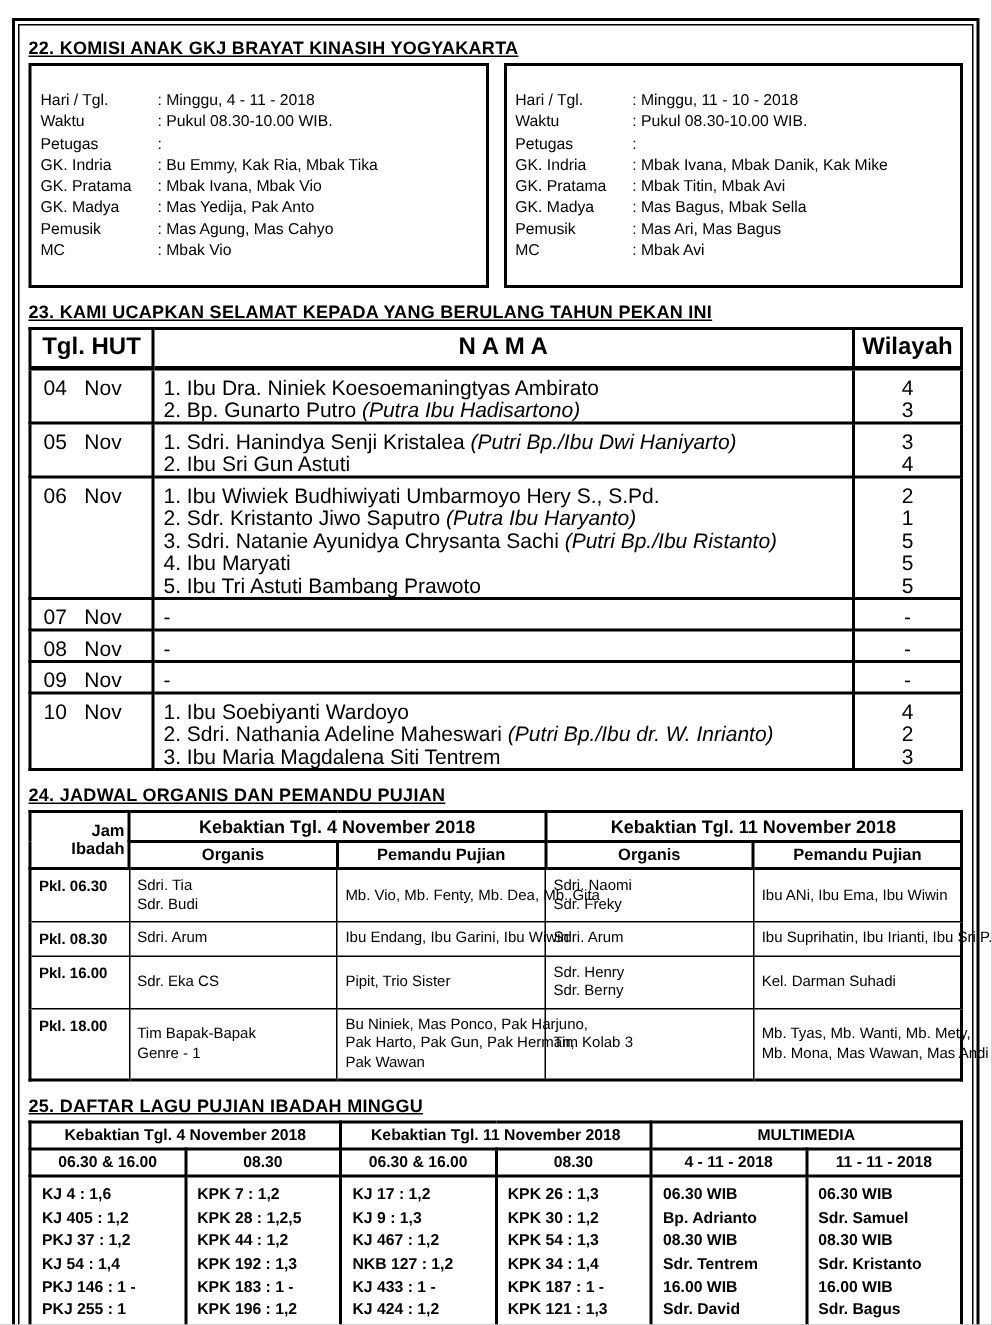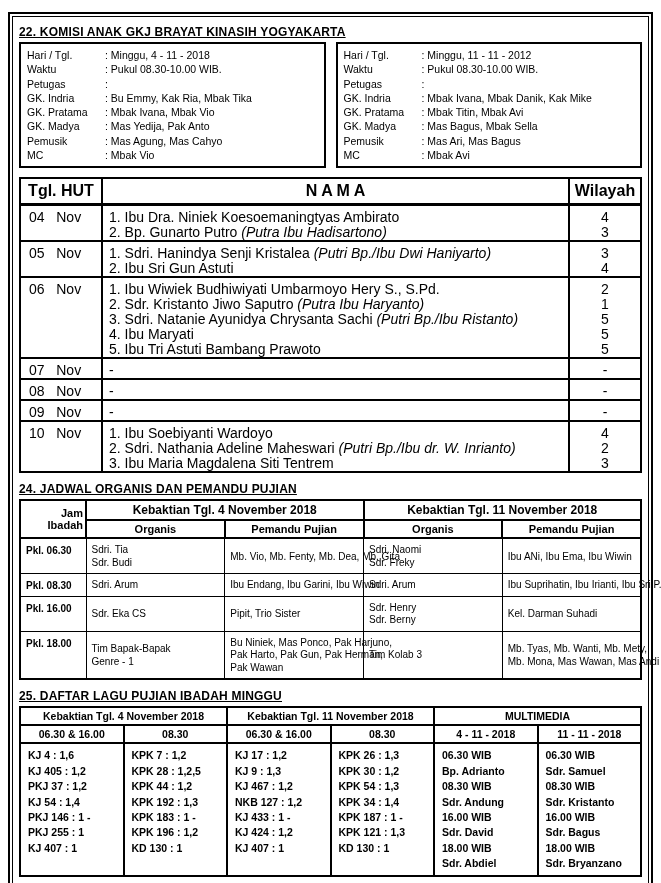--- a/index.html
+++ b/index.html
@@ -12,21 +12,21 @@
   .content-inner { border:1px solid #000; padding:8px 6px 6px 6px; }
 
   .section { margin-bottom:9px; }
   .section-title {
     font-size:12px; font-weight:bold; text-decoration:underline;
     margin-bottom:3px; letter-spacing:.2px; white-space:nowrap;
   }
 
   
   .two-col { display:flex; gap:10px; }
-  .info-box { border:2px solid #000; flex:1; padding:4px 6px; font-size:10.5px; line-height:14.3px; }
+  .info-box { border:2px solid #000; flex:1; padding:16px 6px; font-size:10.5px; line-height:14.3px; }
   .kv-row { display:flex; }
   .kv-label { width:78px; flex:none; }
   .kv-value { white-space:nowrap; }
 
   
   table { border-collapse:collapse; width:100%; table-layout:fixed; }
   td, th { border:2px solid #000; vertical-align:top; }
 
   
   .t23 th { font-size:16px; font-weight:bold; padding:3px 2px; border-bottom:3px solid #000; }
@@ -102,21 +102,21 @@
                 <span class="kv-value">: Mas Agung, Mas Cahyo</span>
               </div>
               <div class="kv-row">
                 <span class="kv-label">MC</span>
                 <span class="kv-value">: Mbak Vio</span>
               </div>
             </div>
           <div class="info-box">
               <div class="kv-row">
                 <span class="kv-label">Hari / Tgl.</span>
-                <span class="kv-value">: Minggu, 11 - 11 - 2012</span>
+                <span class="kv-value">: Minggu, 11 - 10 - 2018</span>
               </div>
               <div class="kv-row">
                 <span class="kv-label">Waktu</span>
                 <span class="kv-value">: Pukul 08.30-10.00 WIB.</span>
               </div>
               <div class="kv-row">
                 <span class="kv-label">Petugas</span>
                 <span class="kv-value">:</span>
               </div>
               <div class="kv-row">
@@ -137,20 +137,21 @@
               </div>
               <div class="kv-row">
                 <span class="kv-label">MC</span>
                 <span class="kv-value">: Mbak Avi</span>
               </div>
             </div>
         </div>
       </div>
 
       <div class="section">
+        <div class="section-title">23. KAMI UCAPKAN SELAMAT KEPADA YANG BERULANG TAHUN PEKAN INI</div>
         <table class="t23">
           <thead>
             <tr>
               <th class="col-date">Tgl. HUT</th>
               <th>N A M A</th>
               <th class="col-wil">Wilayah</th>
             </tr>
           </thead>
           <tbody>
               <tr class="bd-row">
@@ -377,21 +378,21 @@
                   <div class="lagu-line">KPK 54 : 1,3</div>
                   <div class="lagu-line">KPK 34 : 1,4</div>
                   <div class="lagu-line">KPK 187 : 1 -</div>
                   <div class="lagu-line">KPK 121 : 1,3</div>
                   <div class="lagu-line">KD 130 : 1</div>
                 </td>
                 <td class="lagu-cell">
                   <div class="lagu-line">06.30 WIB</div>
                   <div class="lagu-line">Bp. Adrianto</div>
                   <div class="lagu-line">08.30 WIB</div>
-                  <div class="lagu-line">Sdr. Andung</div>
+                  <div class="lagu-line">Sdr. Tentrem</div>
                   <div class="lagu-line">16.00 WIB</div>
                   <div class="lagu-line">Sdr. David</div>
                   <div class="lagu-line">18.00 WIB</div>
                   <div class="lagu-line">Sdr. Abdiel</div>
                 </td>
                 <td class="lagu-cell">
                   <div class="lagu-line">06.30 WIB</div>
                   <div class="lagu-line">Sdr. Samuel</div>
                   <div class="lagu-line">08.30 WIB</div>
                   <div class="lagu-line">Sdr. Kristanto</div>

